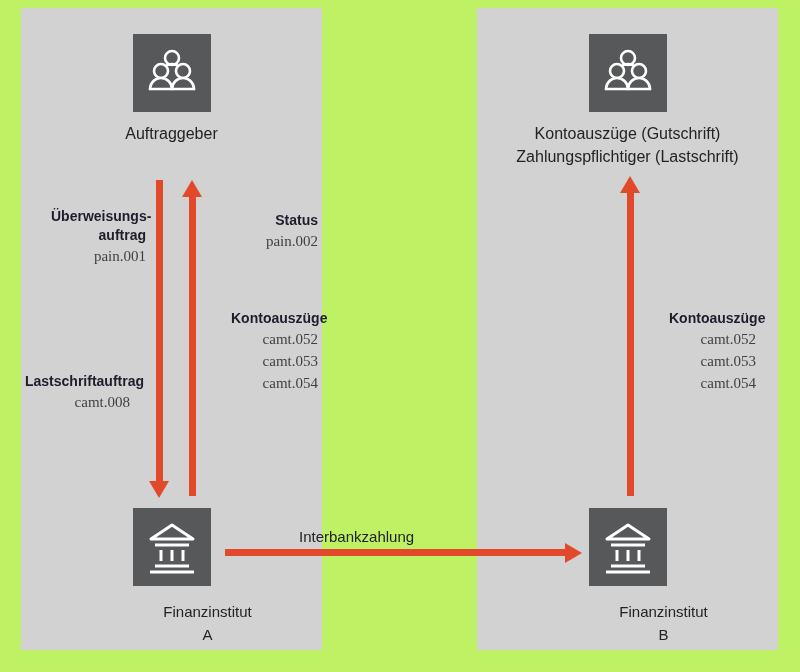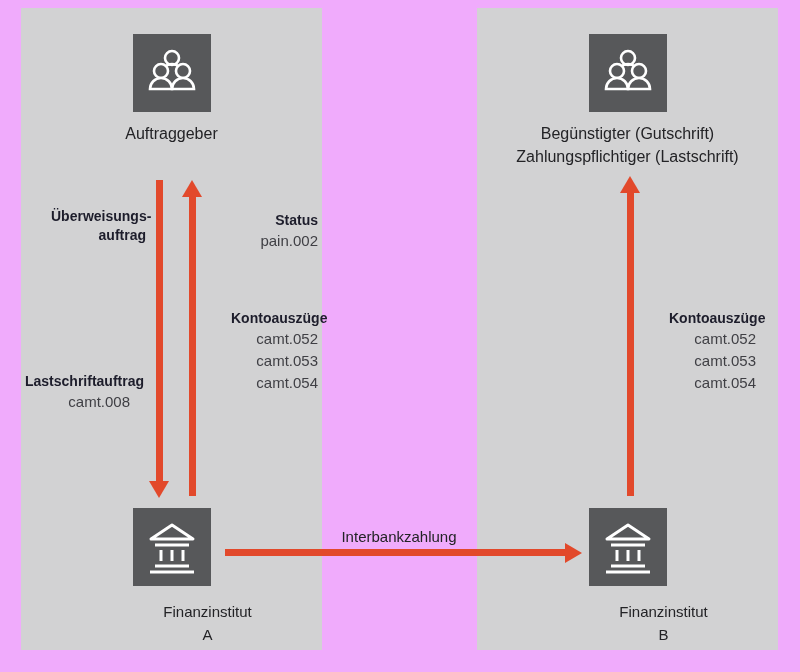--- a/index.html
+++ b/index.html
@@ -1,37 +1,37 @@
 <!DOCTYPE html>
 <html style="--panel: #d2d2d3; --iconbg: #57585a; --arrow: #e2492b;"><head>
 <meta charset="utf-8">
 <style>
   html,body{margin:0;padding:0;background:#ffffff;}
   #stage{
-    position:relative;width:800px;height:672px;background:#f0abfc;
+    position:relative;width:800px;height:672px;background:#bef264;
     font-family:"Liberation Sans",sans-serif;overflow:hidden;
   }
   .panel{position:absolute;top:8px;width:301px;height:642px;background:var(--panel,#d2d2d3);}
   #left-panel{left:21px;}
   #right-panel{left:477px;}
   .icon-square{position:absolute;width:78px;height:78px;background:var(--iconbg,#57585a);}
   .icon-square svg{position:absolute;left:7px;top:7px;width:64px;height:64px;}
   .actor-label{position:absolute;width:301px;text-align:center;font-size:16px;color:#232326;}
   .bank-label{position:absolute;width:301px;text-align:center;font-size:15px;color:#232326;padding-left:36px;}
   .lbl-bold{font-size:14px;font-weight:bold;color:#1d1d2b;line-height:19px;margin-left:23px;}
-  .lbl-code{font-size:15px;font-weight:normal;color:#3f3f44;line-height:22px;}
+  .lbl-code{font-size:15px;font-weight:normal;color:#3f3f44;line-height:22px;font-family:Liberation Serif, serif;}
   .txt-right{position:absolute;text-align:right;}
   .txt-left{position:absolute;text-align:right;}
   
   .shaft-v{position:absolute;width:7px;background:var(--arrow,#e2492b);}
   .shaft-h{position:absolute;height:7px;background:var(--arrow,#e2492b);}
   .head-down{position:absolute;width:0;height:0;border-left:10px solid transparent;border-right:10px solid transparent;border-top:17px solid var(--arrow,#e2492b);}
   .head-up{position:absolute;width:0;height:0;border-left:10px solid transparent;border-right:10px solid transparent;border-bottom:17px solid var(--arrow,#e2492b);}
   .head-right{position:absolute;width:0;height:0;border-top:10px solid transparent;border-bottom:10px solid transparent;border-left:17px solid var(--arrow,#e2492b);}
-  .interbank-label{position:absolute;left:299px;top:528px;width:200px;text-align:center;font-size:15px;color:#232326;}
+  .interbank-label{position:absolute;left:299px;top:528px;width:200px;text-align:left;font-size:15px;color:#232326;}
 </style>
 </head>
 <body>
 
 <div id="stage">
 
   <div id="left-panel" class="panel"></div>
 
   <div id="right-panel" class="panel"></div>
 
@@ -49,20 +49,21 @@
 
   <div class="shaft-v" style="left:156px;top:180px;height:302px;"></div>
   <div class="head-down" style="left:149px;top:481px;"></div>
 
   <div class="head-up" style="left:182px;top:180px;"></div>
   <div class="shaft-v" style="left:189px;top:196px;height:300px;"></div>
 
   <div class="txt-right" style="left:28px;top:207px;width:118px;">
     <div class="lbl-bold">Überweisungs-</div>
     <div class="lbl-bold">auftrag</div>
+    <div class="lbl-code">pain.001</div>
   </div>
 
   <div class="txt-left" style="left:208px;top:211px;width:110px;">
     <div class="lbl-bold">Status</div>
     <div class="lbl-code">pain.002</div>
   </div>
 
   <div class="txt-left" style="left:208px;top:309px;width:110px;">
     <div class="lbl-bold">Kontoauszüge</div>
     <div class="lbl-code">camt.052</div>
@@ -96,21 +97,21 @@
   <div class="icon-square" style="left:589px;top:34px;">
     <svg viewBox="0 0 64 64">
       <circle cx="32" cy="17" r="7" fill="none" stroke="#fff" stroke-width="2.6"></circle>
       <path d="M22 33 a10 10 0 0 1 20 0" fill="none" stroke="#fff" stroke-width="2.6"></path>
       <circle cx="21" cy="30" r="7" fill="#57585a" stroke="#fff" stroke-width="2.6"></circle>
       <path d="M10 48 a11 11 0 0 1 22 0 Z" fill="#57585a" stroke="#fff" stroke-width="2.6"></path>
       <circle cx="43" cy="30" r="7" fill="#57585a" stroke="#fff" stroke-width="2.6"></circle>
       <path d="M32 48 a11 11 0 0 1 22 0 Z" fill="#57585a" stroke="#fff" stroke-width="2.6"></path>
     </svg>
   </div>
-  <div class="actor-label" style="left:477px;top:125px;">Begünstigter (Gutschrift)</div>
+  <div class="actor-label" style="left:477px;top:125px;">Kontoauszüge (Gutschrift)</div>
   <div class="actor-label" style="left:477px;top:148px;">Zahlungspflichtiger (Lastschrift)</div>
 
   <div class="head-up" style="left:620px;top:176px;"></div>
   <div class="shaft-v" style="left:627px;top:192px;height:304px;"></div>
 
   <div class="txt-left" style="left:646px;top:309px;width:110px;">
     <div class="lbl-bold">Kontoauszüge</div>
     <div class="lbl-code">camt.052</div>
     <div class="lbl-code">camt.053</div>
     <div class="lbl-code">camt.054</div>

